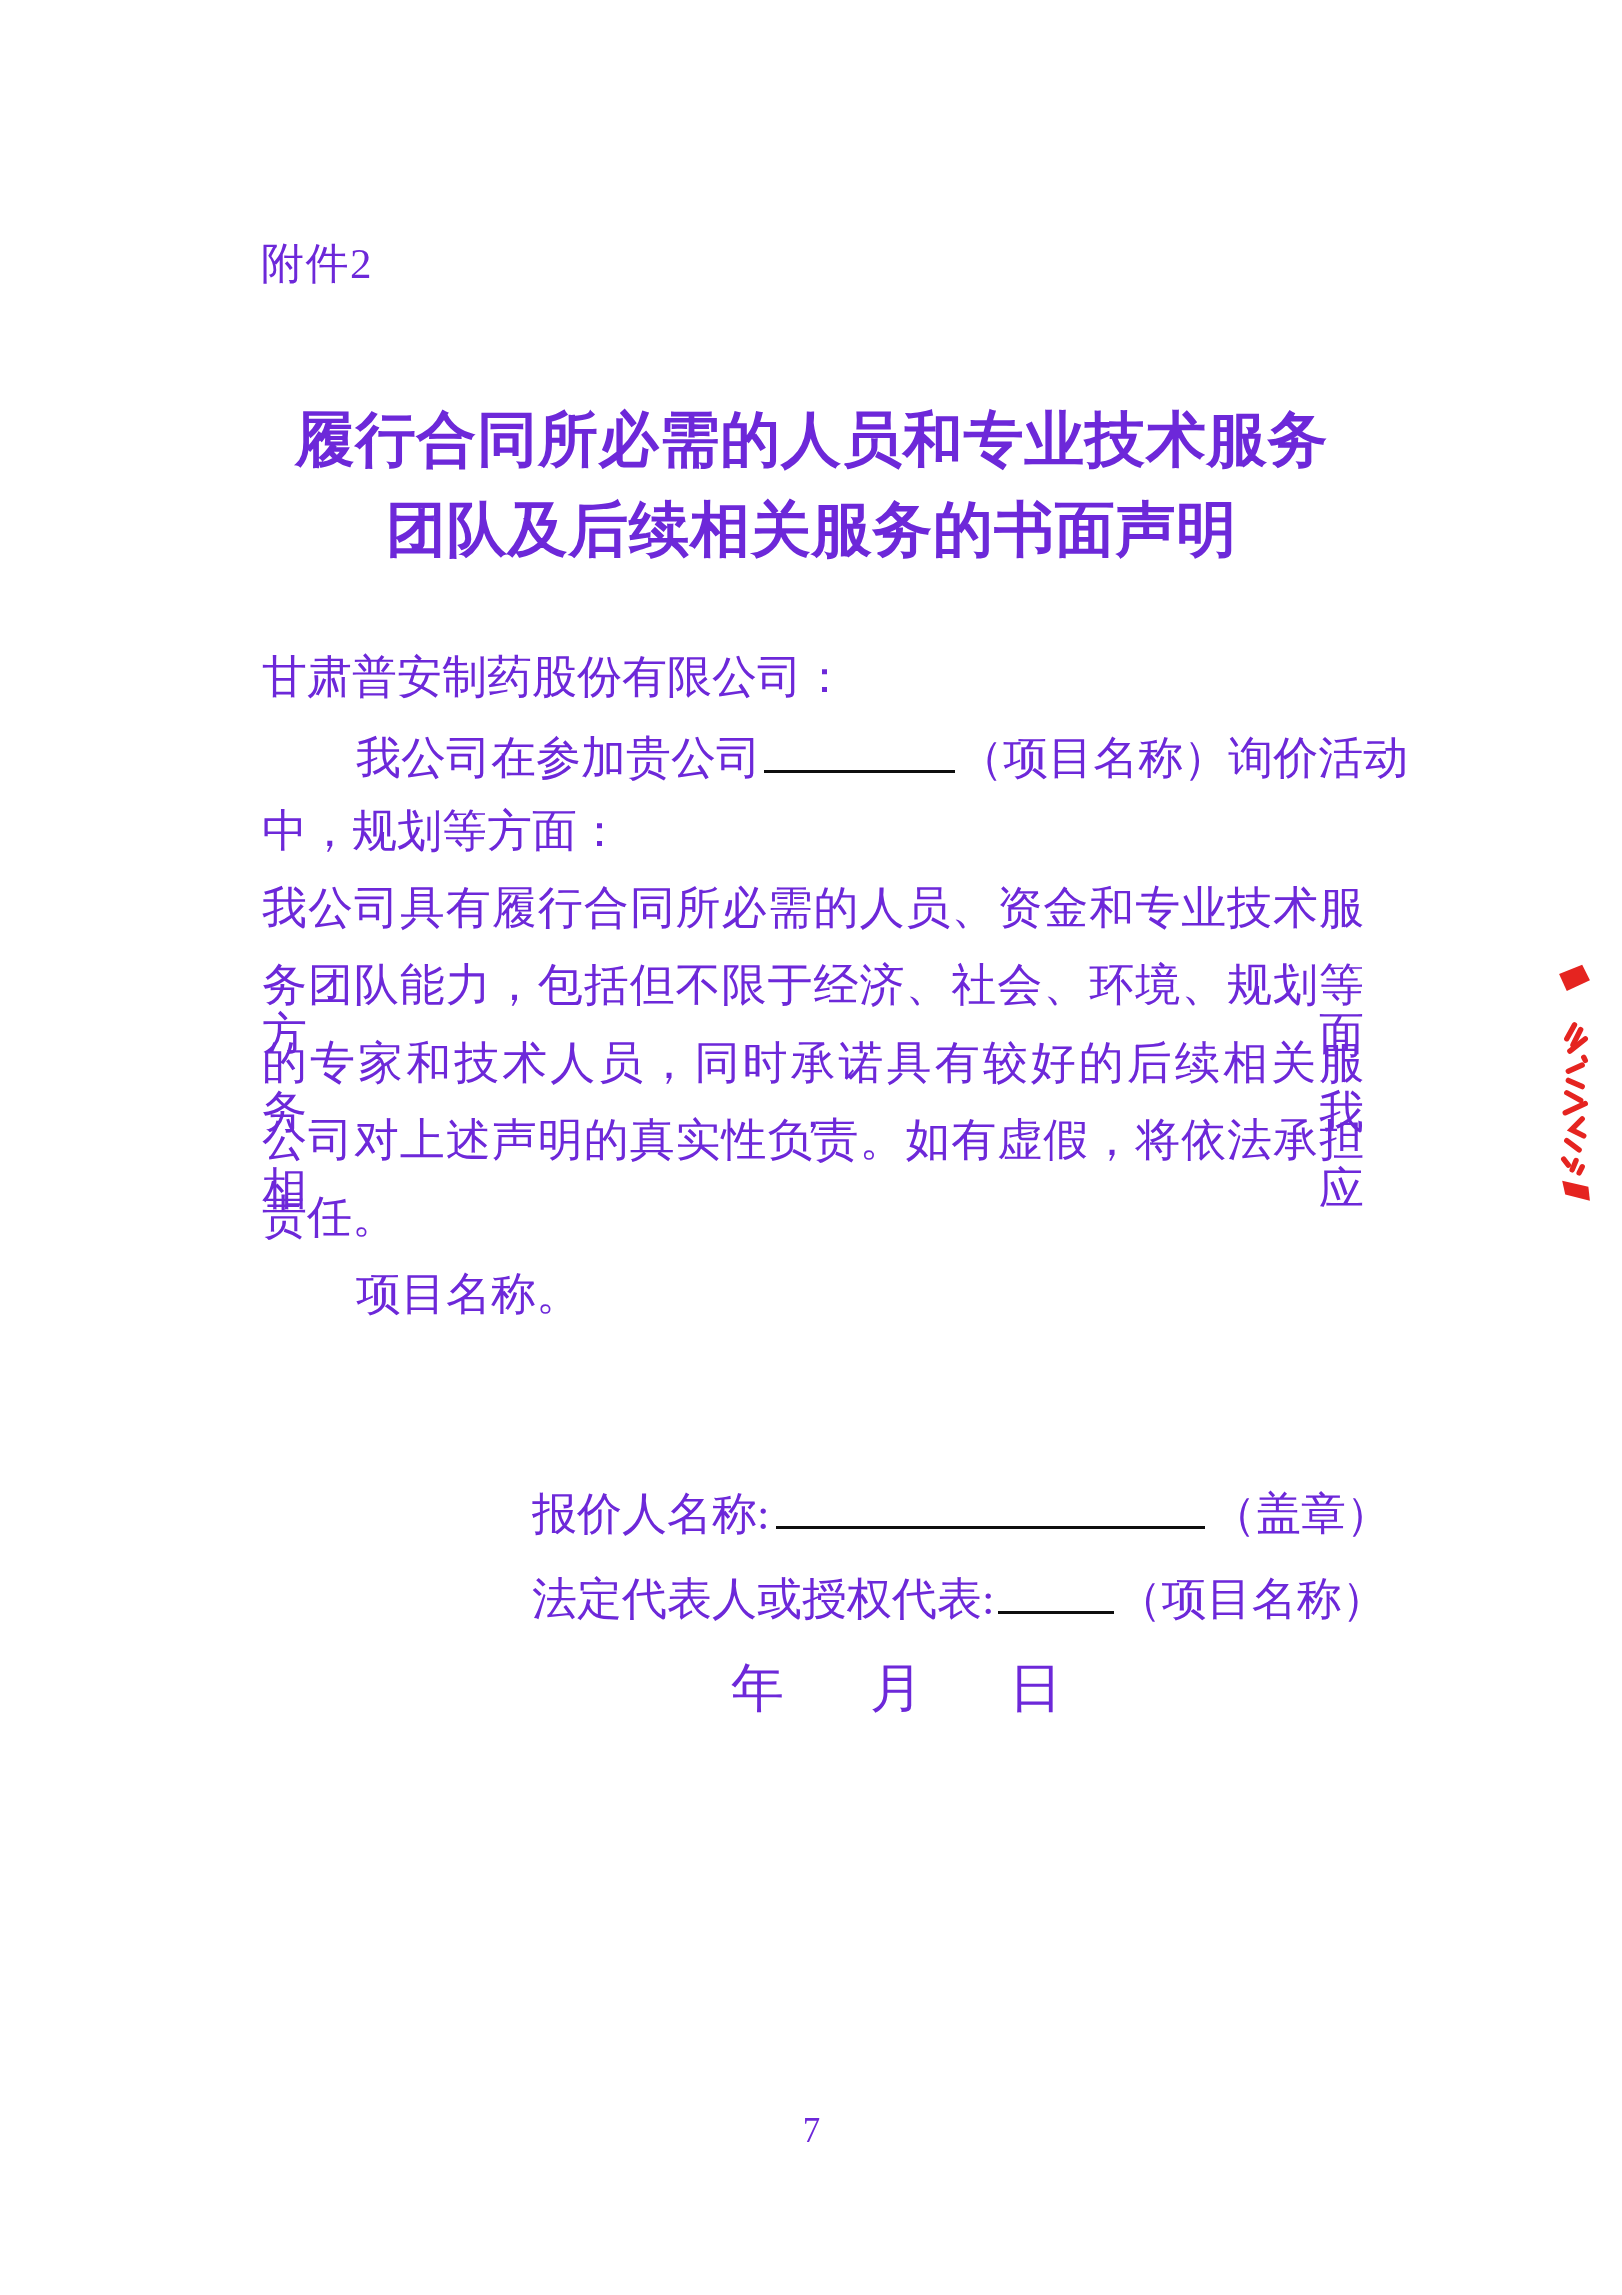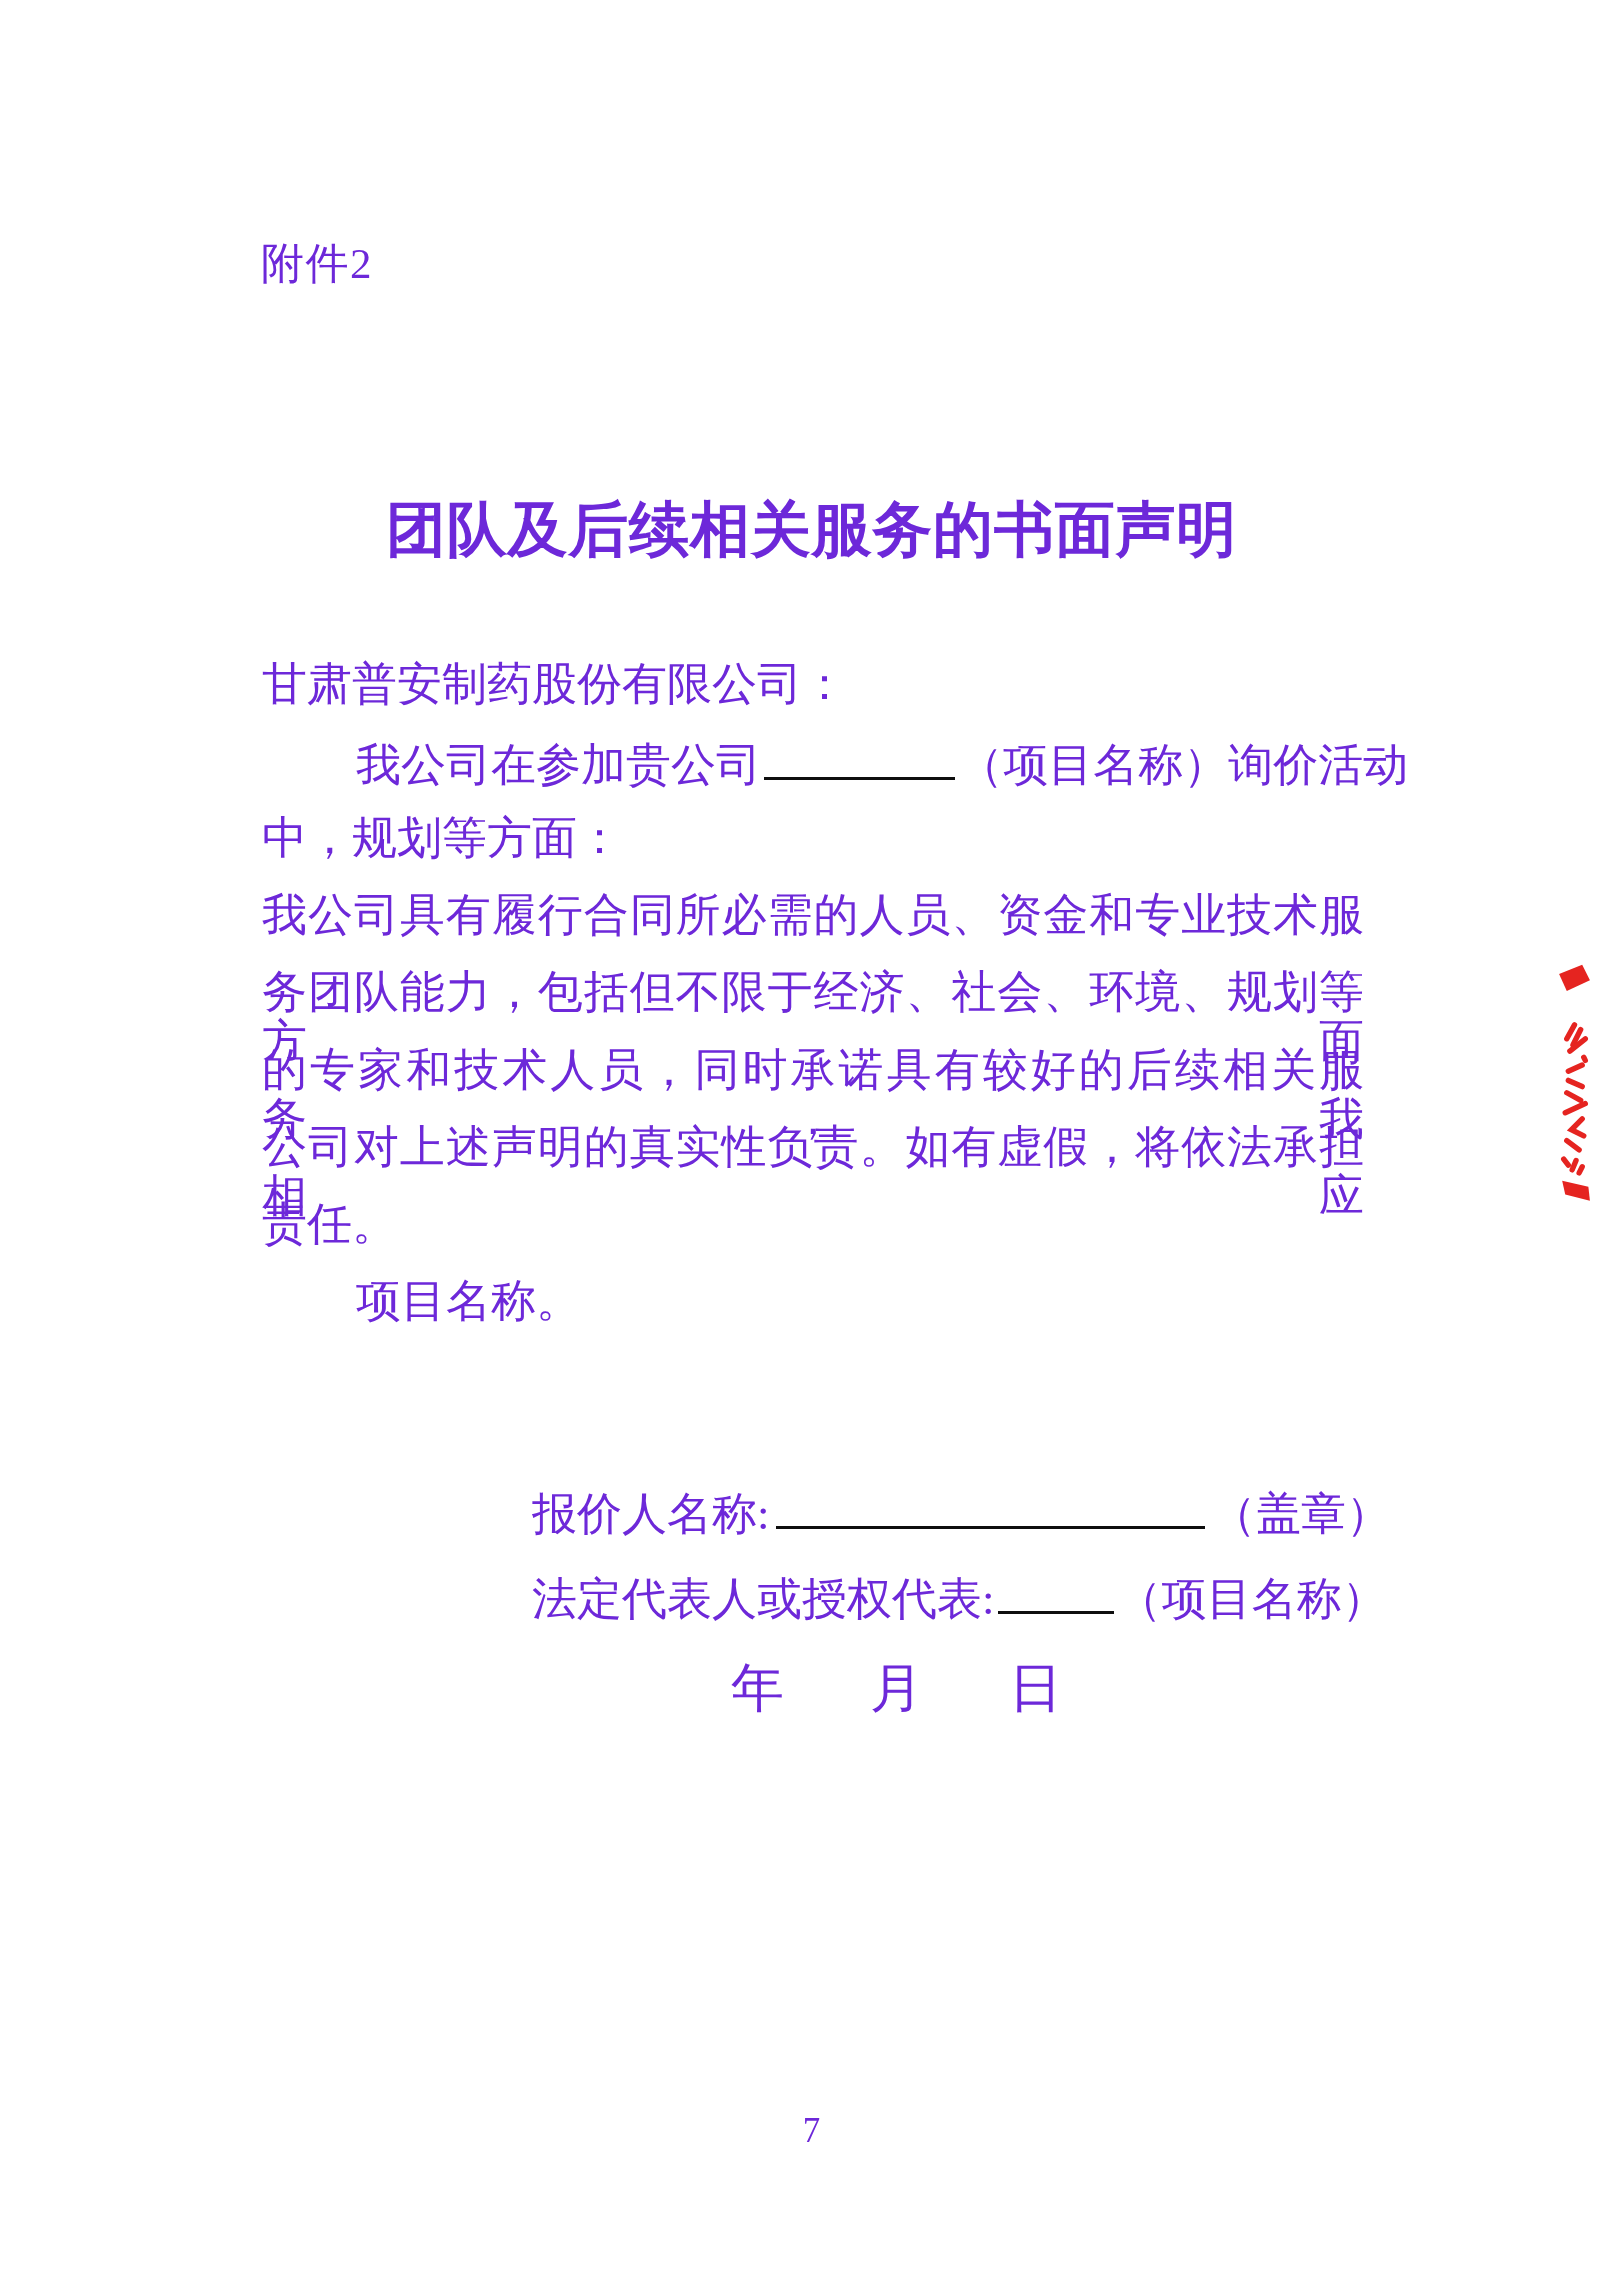--- a/index.html
+++ b/index.html
@@ -34,21 +34,20 @@
     font-weight: bold;
     line-height: 90px;
     letter-spacing: 0.8px;
     margin: 0;
   }
 
   .body-line {
     font-size: 45px;
     line-height: 49px;
     white-space: nowrap;
-    margin-top: 7px;
   }
   .body-justify {
     width: 1102px;
     white-space: normal;
     text-align: justify;
     text-align-last: justify;
   }
   .l-salutation { left: 262px; top: 653px; }
   .l-opening    { left: 356px; top: 730px; text-align: center; }
   .l-opening2   { left: 262px; top: 807px; }
@@ -97,21 +96,21 @@
   }
 </style>
 </head>
 <body>
 
 <div class="page">
 
   <div class="abs attachment-label">附件2</div>
 
   <h1 class="abs doc-title">
-    <br>
+    <span>履行合同所必需的人员和专业技术服务</span><br>
     <span>团队及后续相关服务的书面声明</span>
   </h1>
 
   <div class="abs body-line l-salutation">甘肃普安制药股份有限公司：</div>
 
   <div class="abs body-line l-opening">
     <span>我公司在参加贵公司</span><span class="blank-line blank-project"></span><span>（项目名称）询价活动</span>
   </div>
 
   <div class="abs body-line l-opening2">中，规划等方面：</div>

